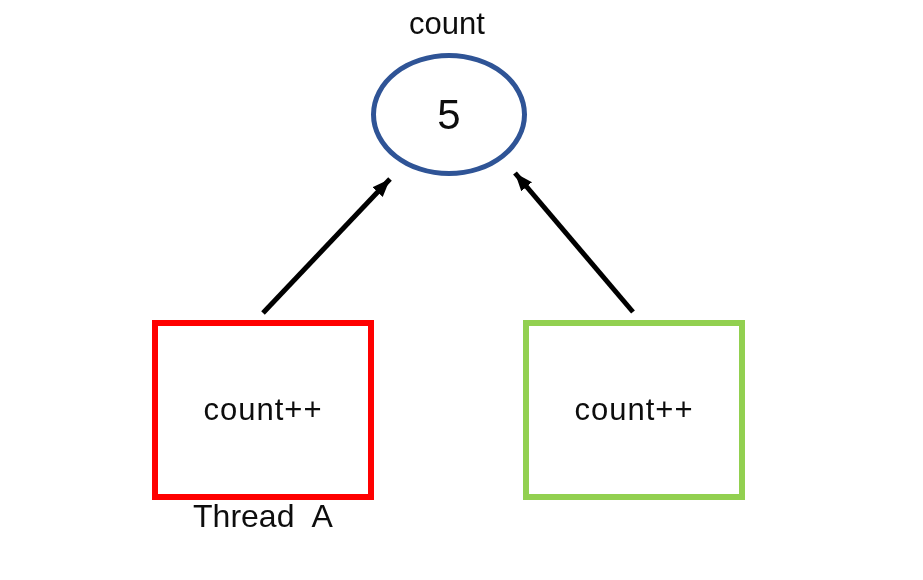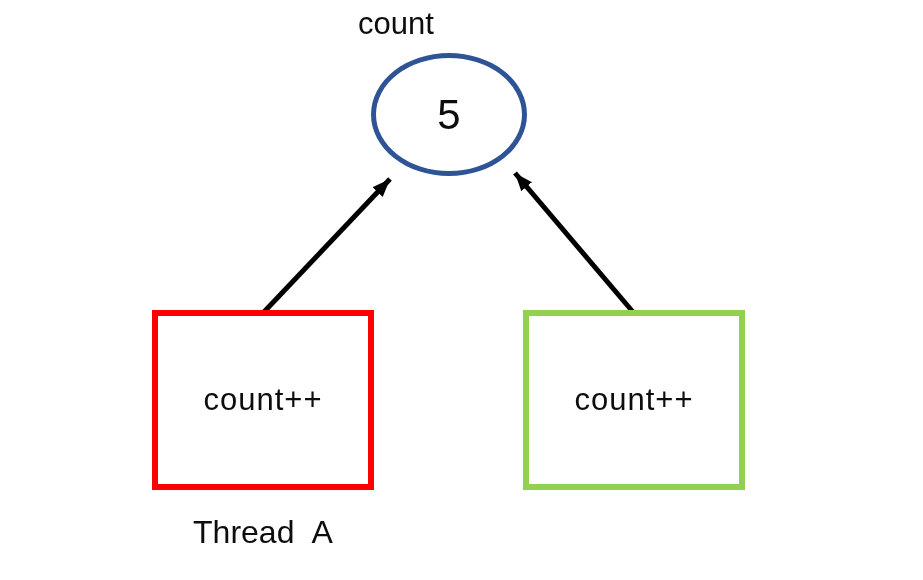--- a/index.html
+++ b/index.html
@@ -12,24 +12,24 @@
     position: relative;
     width: 923px;
     height: 580px;
     background: #ffffff;
     overflow: hidden;
     color: #000000;
   }
   .abs { position: absolute; }
 
   .count-label {
-    left: 358px;
+    left: 369px;
     top: 4px;
     width: 156px;
-    text-align: left;
+    text-align: center;
     font-size: 31px;
     line-height: 40px;
     color: #0d0d0d;
     white-space: nowrap;
   }
 
   .counter-ellipse {
     left: 371px;
     top: 53px;
     width: 156px;
@@ -53,37 +53,37 @@
     top: 0;
     width: 923px;
     height: 580px;
     pointer-events: none;
   }
 
   .thread-box {
     box-sizing: border-box;
     width: 222px;
     height: 180px;
-    top: 310px;
+    top: 320px;
     background: #ffffff;
     display: flex;
     align-items: center;
     justify-content: center;
   }
   .thread-box.a { left: 152px; border: 6px solid #ff0000; }
   .thread-box.b { left: 523px; border: 6px solid #92d050; }
   .thread-op {
     font-size: 31px;
     color: #0d0d0d;
     letter-spacing: 1px;
     white-space: nowrap;
   }
 
   .thread-name {
-    top: 512px;
+    top: 496px;
     width: 222px;
     text-align: center;
     font-size: 32px;
     line-height: 40px;
     color: #0d0d0d;
     word-spacing: 10px;
     white-space: nowrap;
   }
   .thread-name.a { left: 152px; }
   .thread-name.b { left: 523px; }

